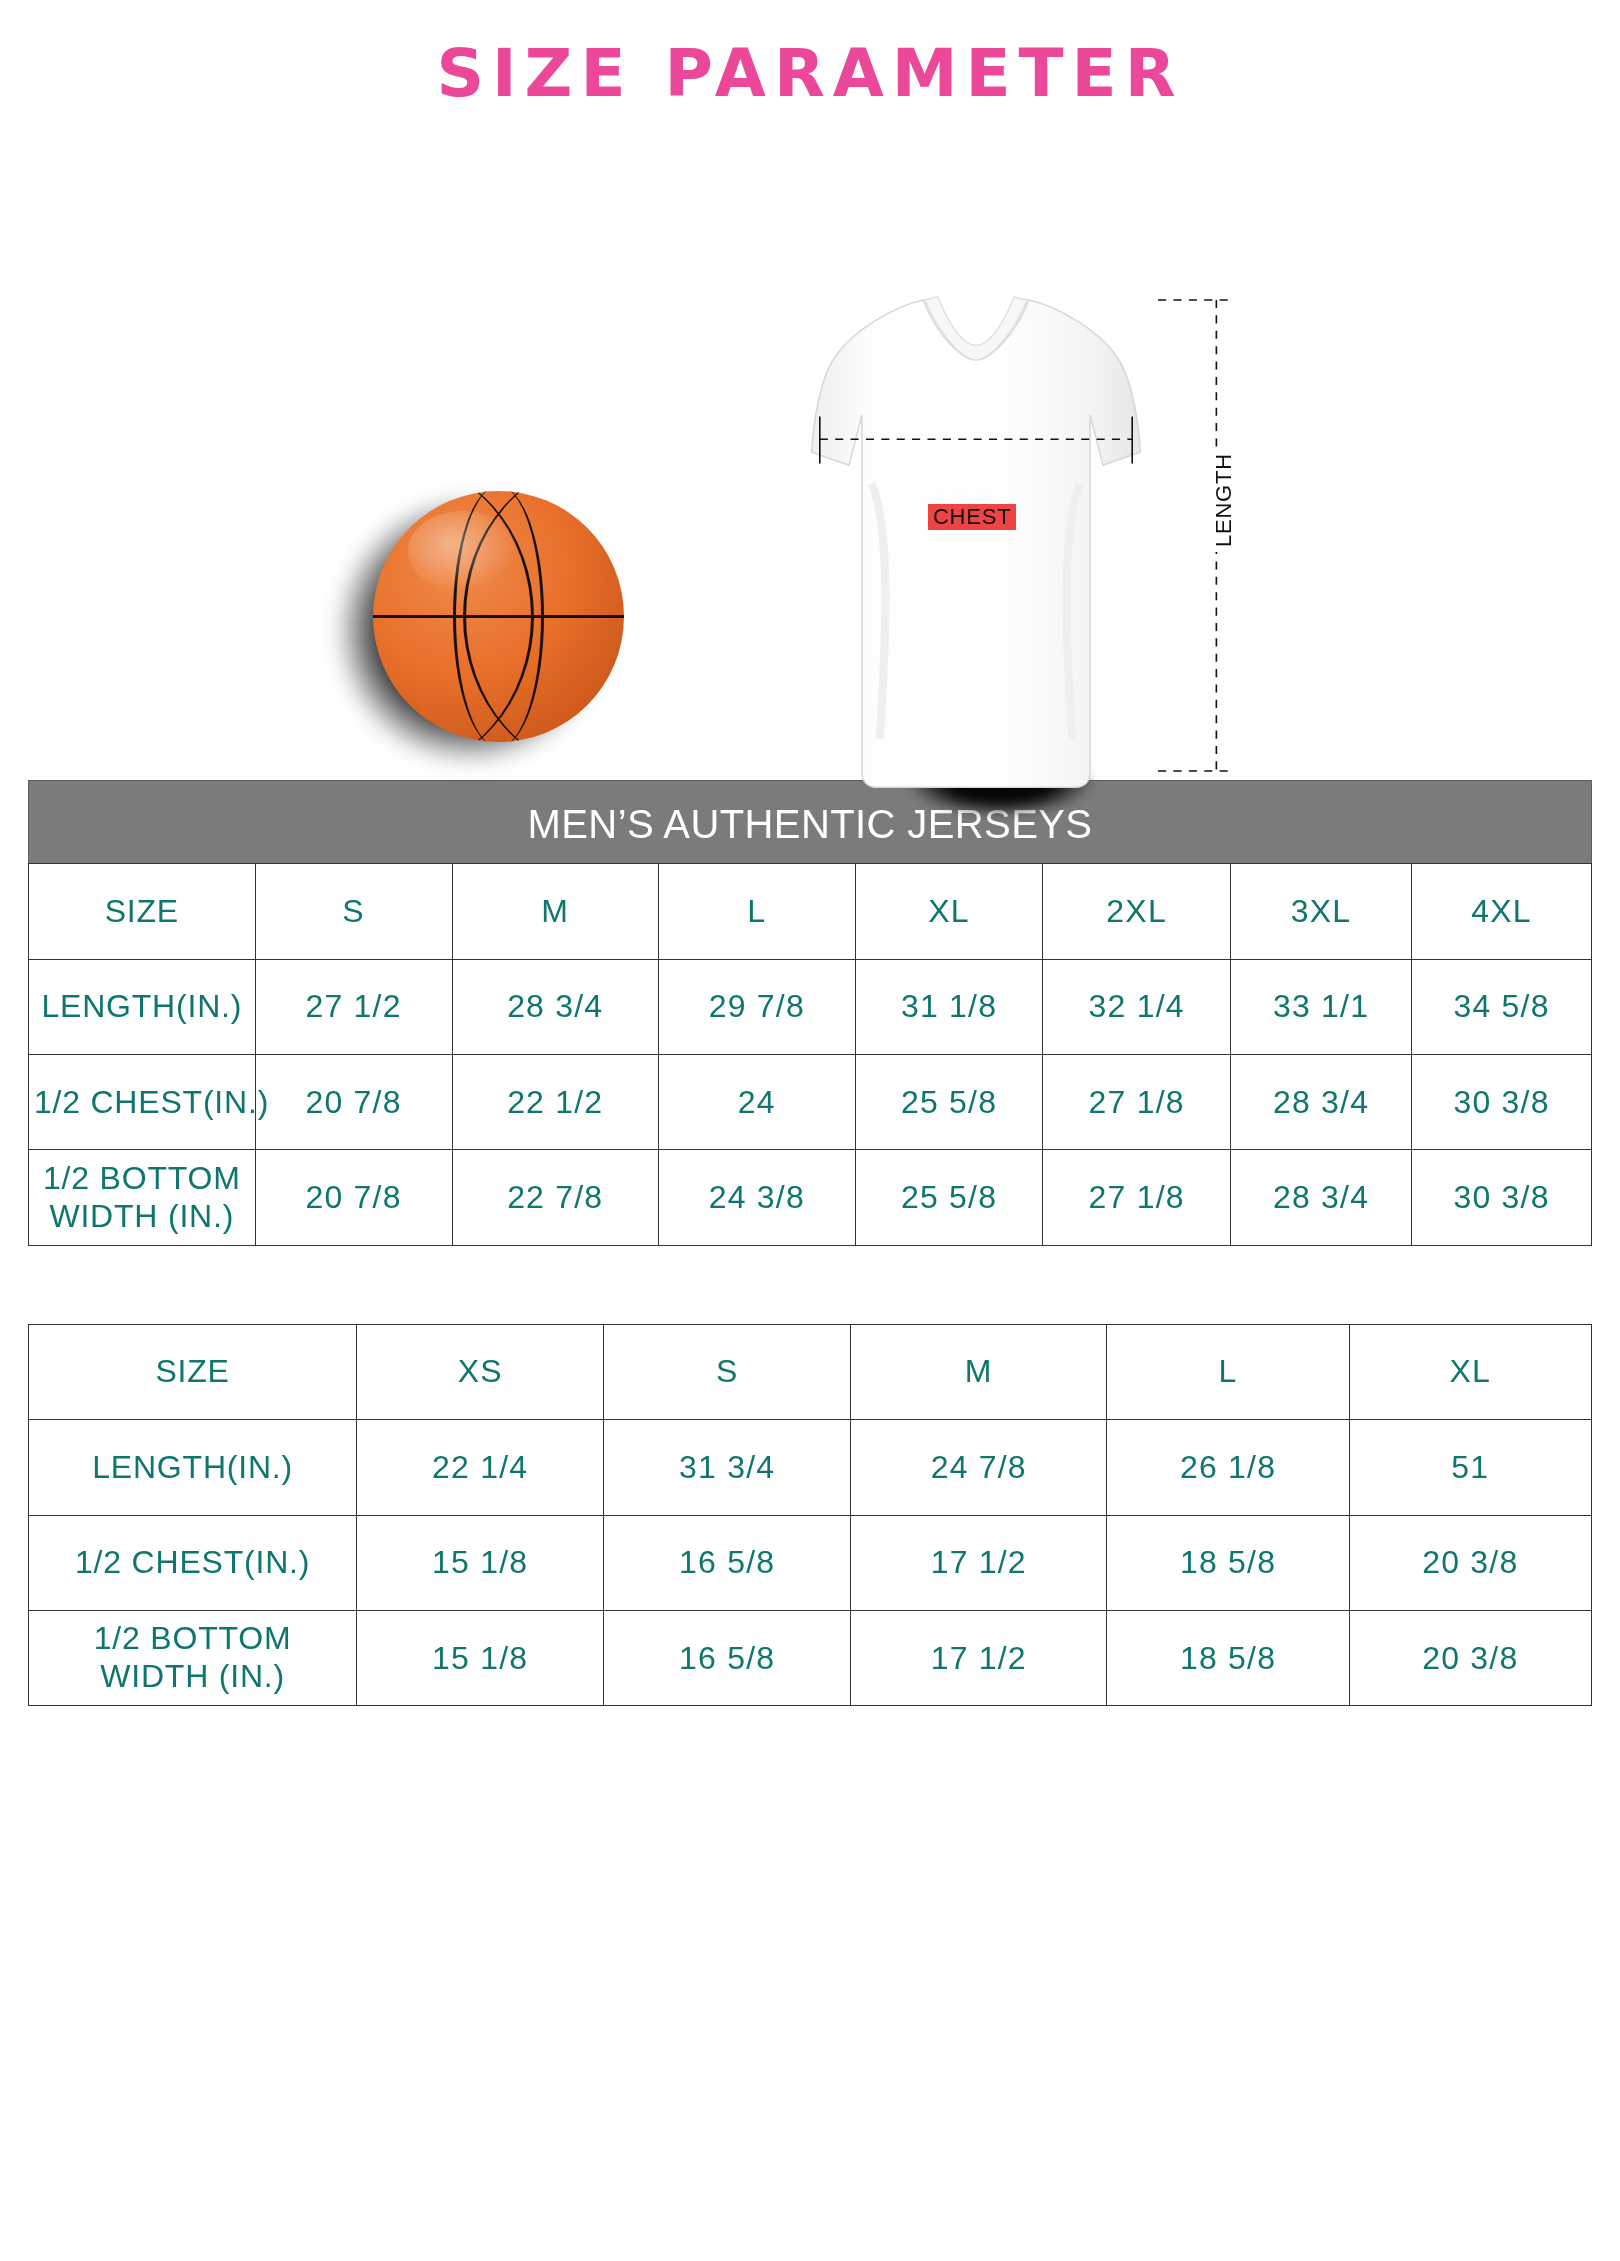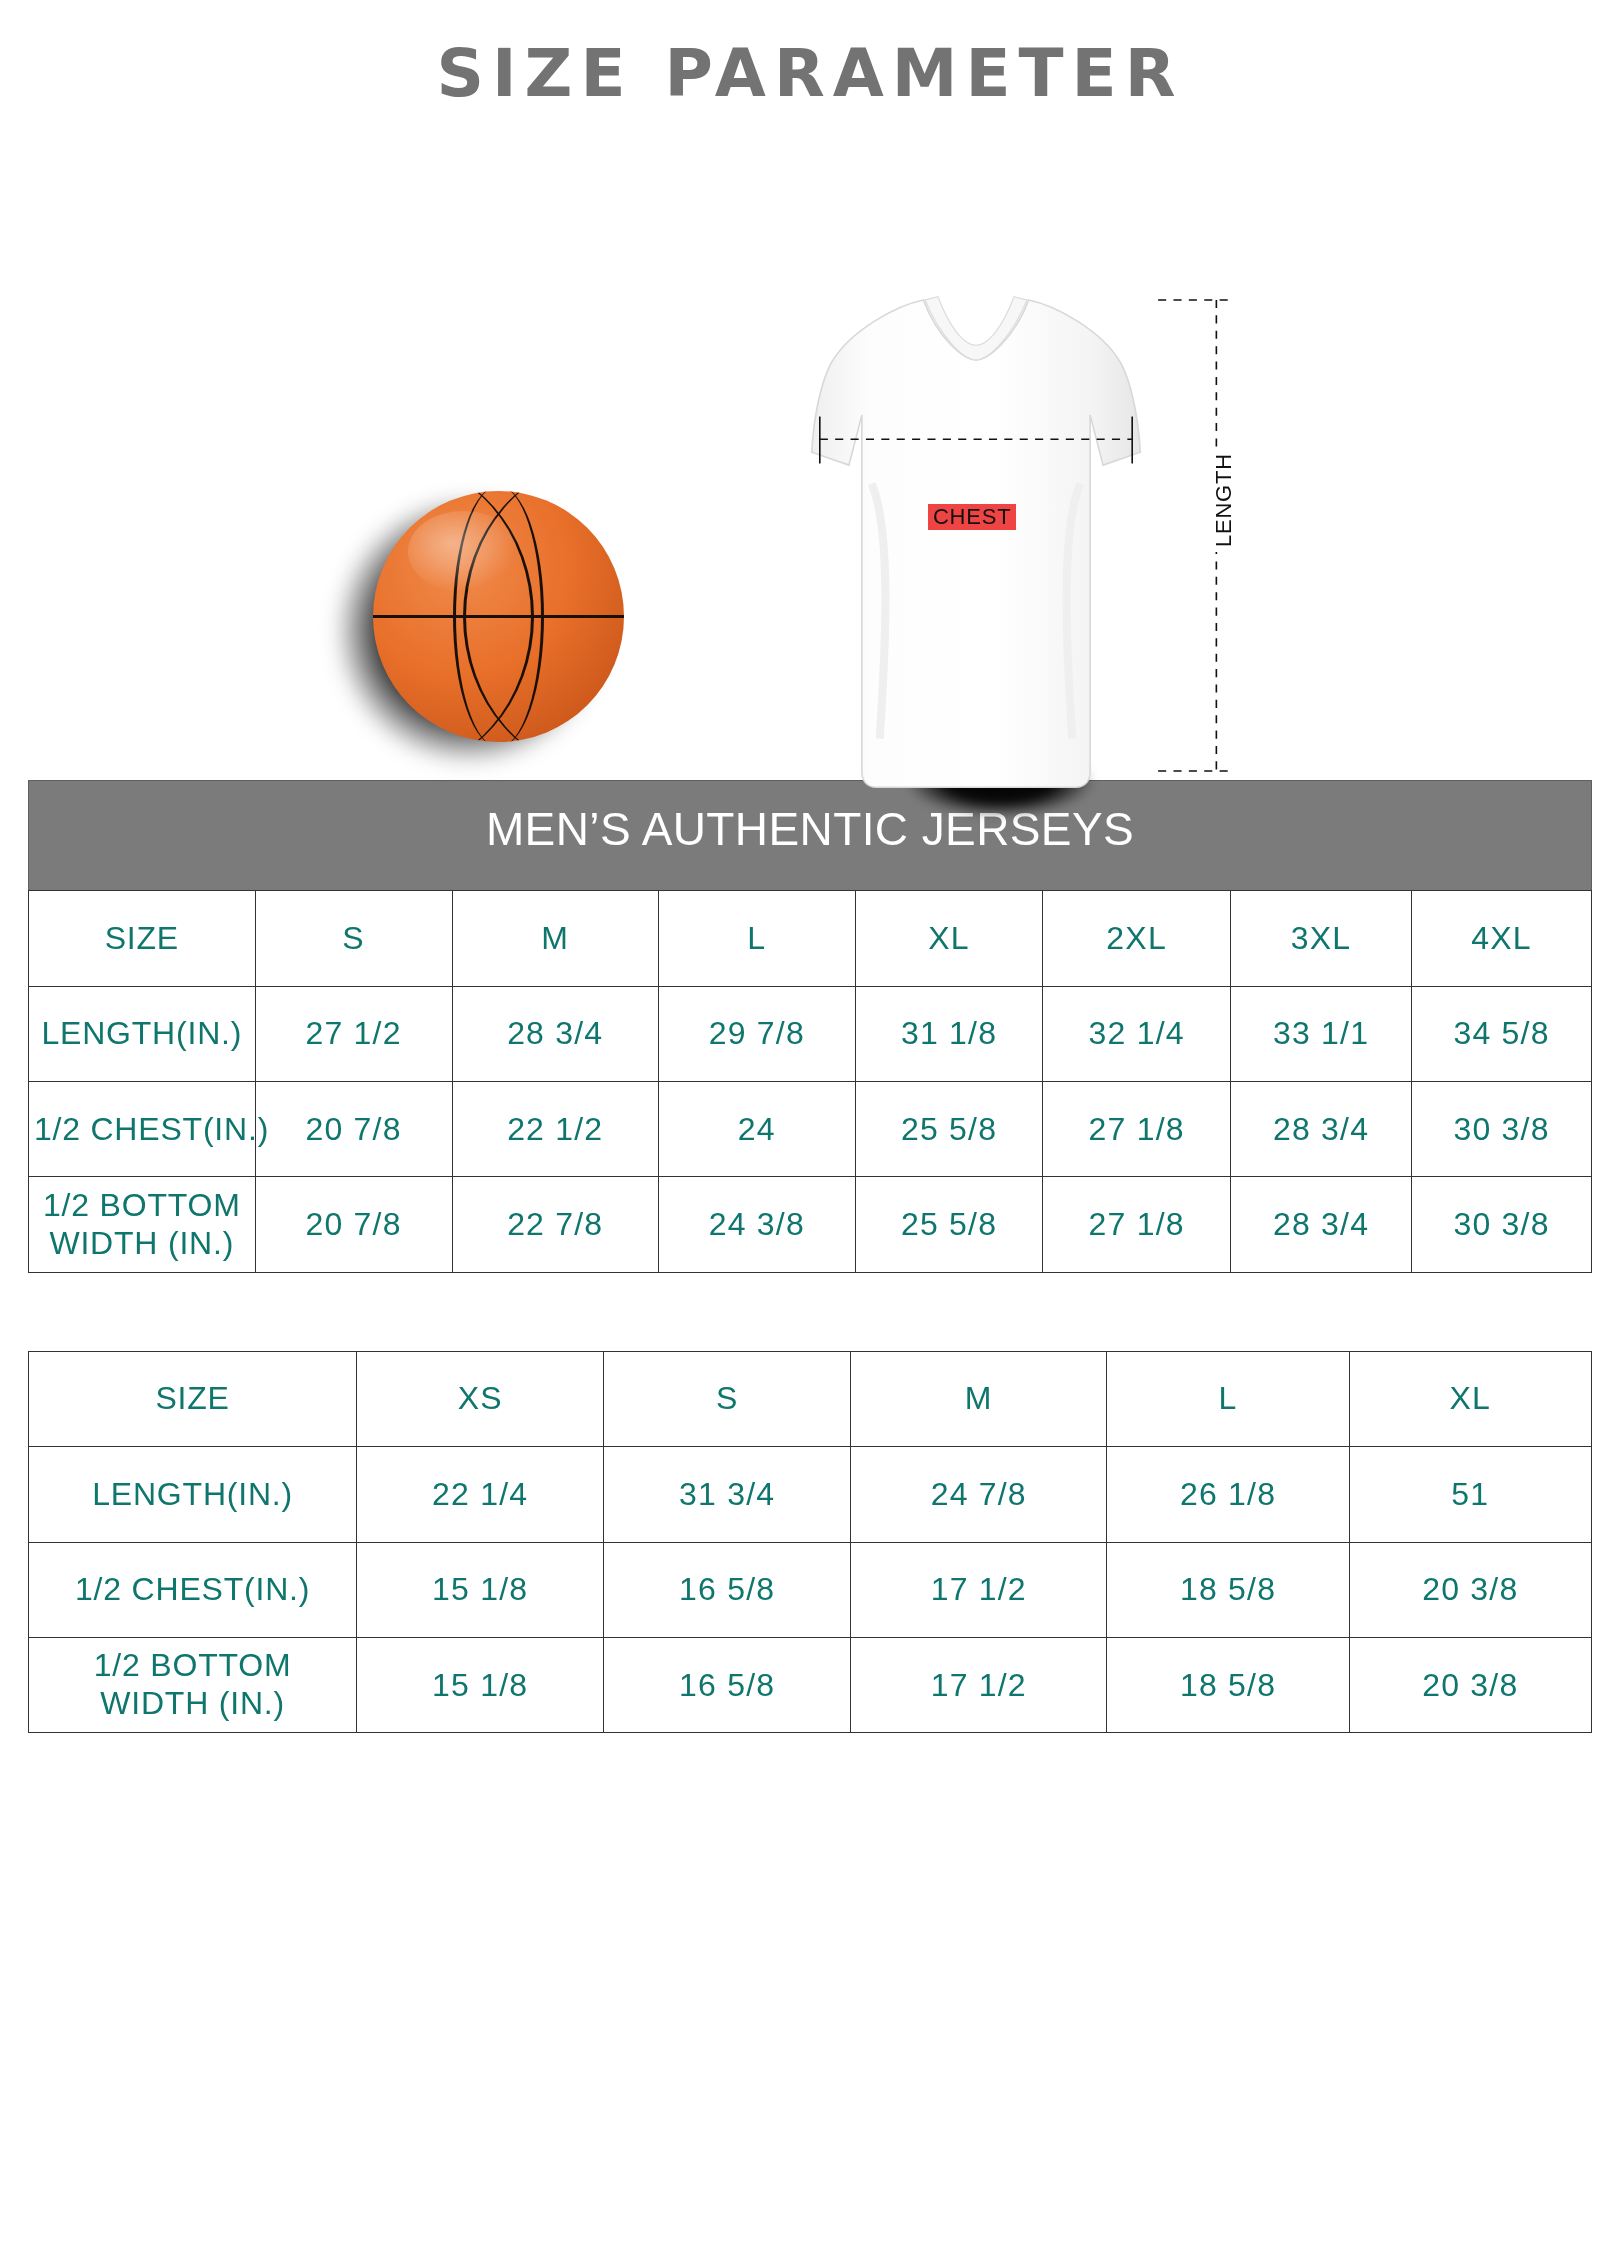--- a/index.html
+++ b/index.html
@@ -27,21 +27,21 @@
   
   .title {
     text-align: center;
     font-family: "DejaVu Sans", sans-serif;
     font-weight: bold;
     font-size: 66px;
     letter-spacing: 8px;
     margin-top: 39px;
     margin-bottom: 0;
     line-height: 1.05;
-    color: #737373;
+    color: #ec4899;
   }
 
   
   .illustration {
     position: relative;
     height: 672px;
   }
 
   
   .ball-wrap {
@@ -174,23 +174,23 @@
     padding: 0 4.9px;
     white-space: nowrap;
   }
 
   
   .table-block { margin-top: 0; }
   .band {
     background: #7b7b7b;
     color: #ffffff;
     text-align: center;
-    font-size: 46px;
+    font-size: 40px;
     letter-spacing: 0.4px;
-    padding: 21px 0 34px;
+    padding: 21px 0 16px;
     border: 1.6px solid #5f5f5f;
     border-bottom: none;
     box-sizing: border-box;
   }
   table.size-table {
     width: 100%;
     border-collapse: collapse;
     table-layout: fixed;
   }
   table.size-table td {

